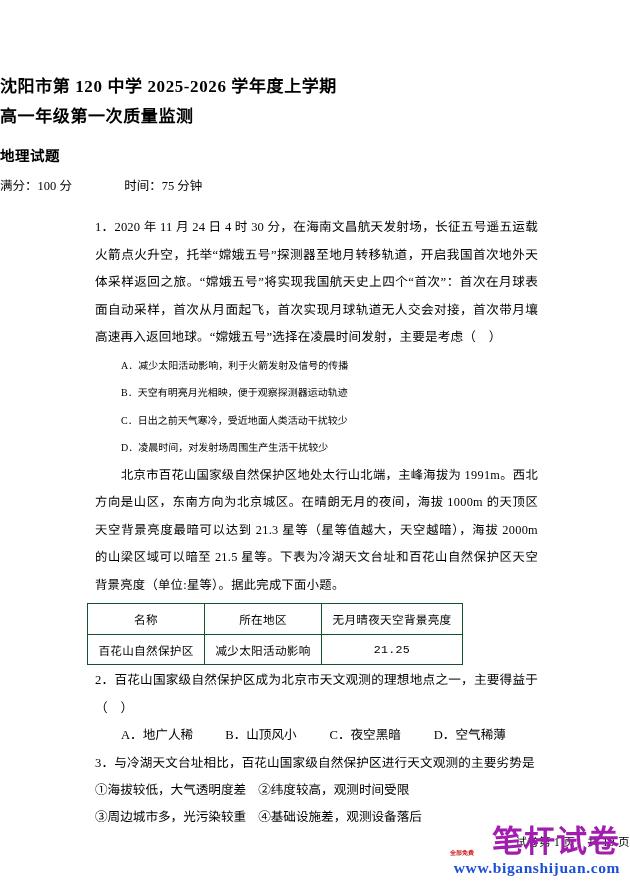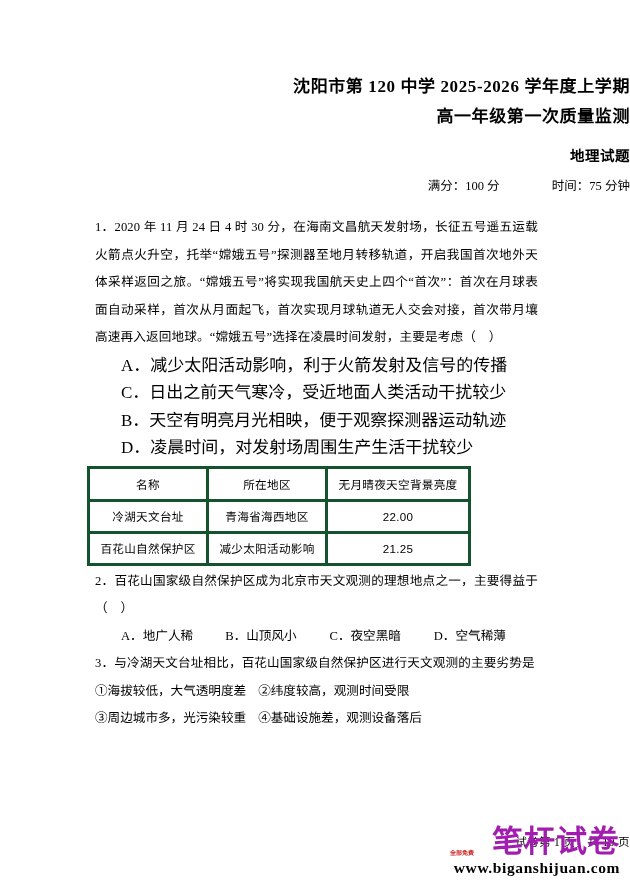--- a/index.html
+++ b/index.html
@@ -22,21 +22,21 @@
     position: absolute;
     left: 0;
     top: 0;
     width: 630px;
     height: 893px;
   }
 
   
   .doc-header {
     padding-top: 72px;
-    text-align: right;
+    text-align: left;
   }
   .title-line-1,
   .title-line-2 {
     font-family: "Liberation Serif", "DejaVu Serif", serif;
     font-weight: bold;
     font-size: 17px;
     letter-spacing: 0.6px;
     line-height: 30px;
   }
   .title-line-2 {
@@ -46,21 +46,20 @@
     font-weight: bold;
     font-size: 14.5px;
     letter-spacing: 0.5px;
     margin-top: 13px;
     line-height: 22px;
   }
   .exam-meta {
     font-size: 12.5px;
     margin-top: 9px;
     line-height: 20px;
-    padding-left: 32px;
   }
   .exam-meta .meta-gap {
     display: inline-block;
     width: 46px;
   }
 
   
   .content {
     position: absolute;
     left: 95px;
@@ -81,21 +80,21 @@
 
   .q-stem {
     font-size: 12.6px;
     line-height: 27.5px;
     text-align: justify;
     text-justify: inter-ideograph;
     letter-spacing: 0.15px;
   }
 
   .opt-block {
-    font-size: 17px;
+    font-size: 10px;
     line-height: 27.5px;
     padding-left: 26px;
   }
   .opt-row {
     white-space: nowrap;
   }
   .opt-inline {
     display: flex;
     padding-left: 26px;
     font-size: 12.6px;
@@ -133,28 +132,28 @@
     justify-content: flex-start;
   }
   table.data-table {
     border-collapse: collapse;
     width: 360px;
     margin-left: -8px;
     table-layout: fixed;
   }
   table.data-table td,
   table.data-table th {
-    border: 3px solid #14532d;
+    border: 1px solid #14532d;
     text-align: center;
     font-size: 11.6px;
     font-weight: normal;
     height: 29px;
     padding: 0 2px;
     letter-spacing: 0.3px;
-    font-family: Liberation Sans, sans-serif;
+    font-family: Liberation Mono, monospace;
   }
   table.data-table th {
     height: 30px;
   }
   .col-a { width: 112px; }
   .col-b { width: 112px; }
   .col-c { width: 136px; }
 
   
   .footer {
@@ -190,21 +189,21 @@
     line-height: 34px;
     display: block;
     text-align: right;
     padding-right: 2px;
   }
   .wm-url {
     font-family: "Liberation Serif", "DejaVu Serif", serif;
     font-size: 15.5px;
     font-weight: bold;
     letter-spacing: 0.6px;
-    color: #000000;
+    color: #1d4ed8;
     display: block;
     text-align: right;
     margin-top: 1px;
     padding-right: 2px;
   }
   .wm-badge {
     position: absolute;
     left: 10px;
     bottom: 20px;
     font-family: "DejaVu Sans", "Liberation Sans", sans-serif;
@@ -231,42 +230,38 @@
       <span>时间：75 分钟</span>
     </div>
   </div>
 
   <div class="content">
 
 
     <div class="q-stem">1．2020 年 11 月 24 日 4 时 30 分，在海南文昌航天发射场，长征五号遥五运载火箭点火升空，托举“嫦娥五号”探测器至地月转移轨道，开启我国首次地外天体采样返回之旅。“嫦娥五号”将实现我国航天史上四个“首次”：首次在月球表面自动采样，首次从月面起飞，首次实现月球轨道无人交会对接，首次带月壤高速再入返回地球。“嫦娥五号”选择在凌晨时间发射，主要是考虑（　）</div>
     <div class="opt-block">
       <div class="opt-row">A．减少太阳活动影响，利于火箭发射及信号的传播</div>
+      <div class="opt-row">B．天空有明亮月光相映，便于观察探测器运动轨迹</div>
       <div class="opt-row">C．日出之前天气寒冷，受近地面人类活动干扰较少</div>
-      <div class="opt-row">B．天空有明亮月光相映，便于观察探测器运动轨迹</div>
       <div class="opt-row">D．凌晨时间，对发射场周围生产生活干扰较少</div>
     </div>
 
+    <div class="passage">北京市百花山国家级自然保护区地处太行山北端，主峰海拔为 1991m。西北方向是山区，东南方向为北京城区。在晴朗无月的夜间，海拔 1000m 的天顶区天空背景亮度最暗可以达到 21.3 星等（星等值越大，天空越暗），海拔 2000m 的山梁区域可以暗至 21.5 星等。下表为冷湖天文台址和百花山自然保护区天空背景亮度（单位:星等）。据此完成下面小题。</div>
 
     <div class="data-table-wrap">
       <table class="data-table">
         <thead>
           <tr>
             <th class="col-a">名称</th>
             <th class="col-b">所在地区</th>
             <th class="col-c">无月晴夜天空背景亮度</th>
           </tr>
         </thead>
         <tbody>
           <tr>
-            <td>冷湖天文台址</td>
-            <td>青海省海西地区</td>
-            <td>22.00</td>
-          </tr>
-          <tr>
             <td>百花山自然保护区</td>
             <td>减少太阳活动影响</td>
             <td>21.25</td>
           </tr>
         </tbody>
       </table>
     </div>
 
     <div class="q-stem">2．百花山国家级自然保护区成为北京市天文观测的理想地点之一，主要得益于（　）</div>
     <div class="opt-inline">

